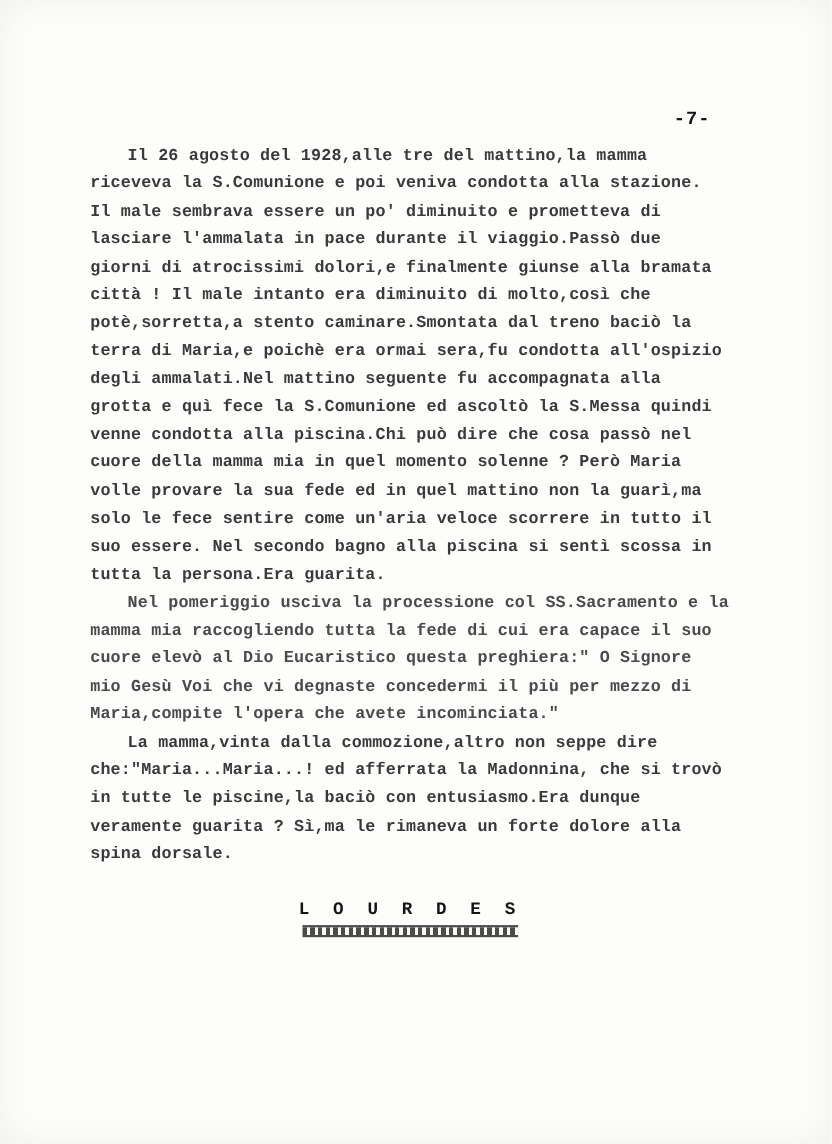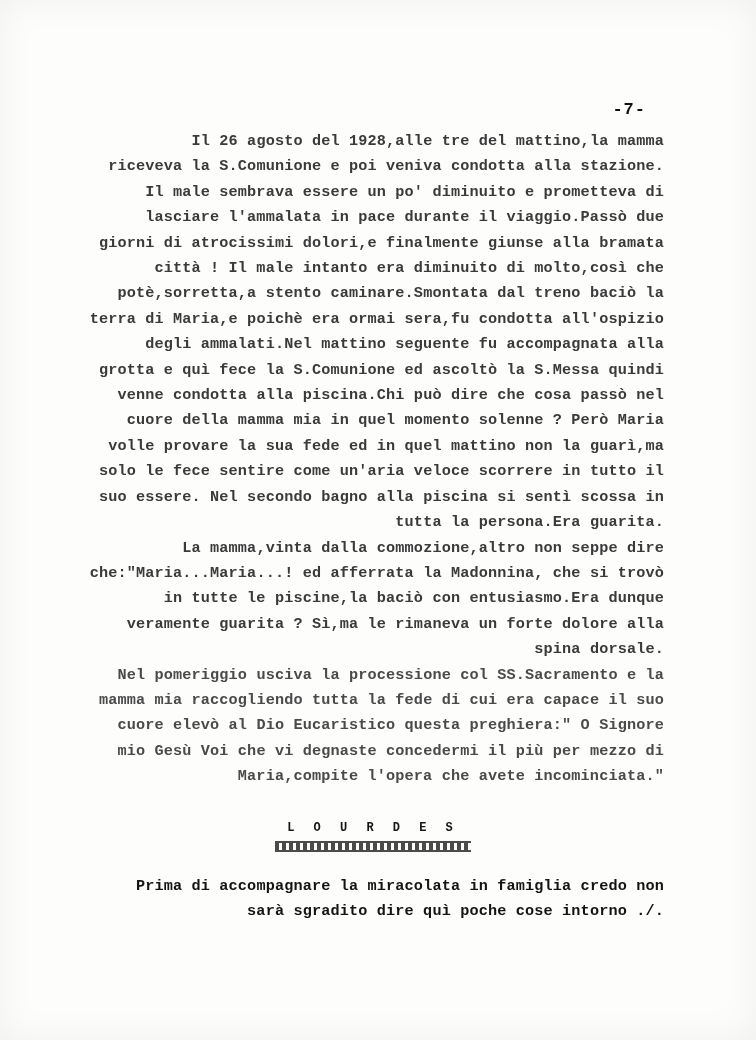--- a/index.html
+++ b/index.html
@@ -52,21 +52,21 @@
   }
 
   .body-text {
     padding: 0 52px 0 42px;
   }
 
   .para {
     font-size: 15.2px;
     line-height: 25.4px;
     letter-spacing: 0.15px;
-    text-align: right;
+    text-align: left;
     white-space: pre-wrap;
     margin: 0 0 0 0;
     font-weight: bold;
     color: #2b2b2b;
     text-indent: 0;
   }
 
   .para.indent {
     text-indent: 34px;
   }
@@ -74,21 +74,21 @@
   
   .para.fade-1 { color: #3a3a3a; }
   .para.fade-2 { color: #4a4a4a; }
 
   .heading-block {
     margin-top: 28px;
     text-align: center;
   }
 
   .heading-title {
-    font-size: 12px;
+    font-size: 16px;
     font-weight: bold;
     letter-spacing: 6px;
     color: #151515;
     display: inline-block;
   }
 
   .heading-rule {
     width: 196px;
     height: 7px;
     margin: 5px auto 0 auto;
@@ -113,29 +113,26 @@
 
 <div class="page">
   <div class="sheet">
 
     <div class="page-number">-7-</div>
 
     <div class="body-text">
 
       <p class="para indent fade-1">Il 26 agosto del 1928,alle tre del mattino,la mamma riceveva la S.Comunione e poi veniva condotta alla stazione. Il male sembrava essere un po' diminuito e prometteva di lasciare l'ammalata in pace durante il viaggio.Passò due giorni di atrocissimi dolori,e finalmente giunse alla bramata città ! Il male intanto era diminuito di molto,così che potè,sorretta,a stento caminare.Smontata dal treno baciò la terra di Maria,e poichè era ormai sera,fu condotta all'ospizio degli ammalati.Nel mattino seguente fu accompagnata alla grotta e quì fece la S.Comunione ed ascoltò la S.Messa quindi venne condotta alla piscina.Chi può dire che cosa passò nel cuore della mamma mia in quel momento solenne ? Però Maria volle provare la sua fede ed in quel mattino non la guarì,ma solo le fece sentire come un'aria veloce scorrere in tutto il suo essere. Nel secondo bagno alla piscina si sentì scossa in tutta la persona.Era guarita.</p>
 
+      <p class="para indent fade-2">Nel pomeriggio usciva la processione col SS.Sacramento e la mamma mia raccogliendo tutta la fede di cui era capace il suo cuore elevò al Dio Eucaristico questa preghiera:" O Signore mio Gesù Voi che vi degnaste concedermi il più per mezzo di Maria,compite l'opera che avete incominciata."</p>
+
       <p class="para indent fade-1">La mamma,vinta dalla commozione,altro non seppe dire che:"Maria...Maria...! ed afferrata la Madonnina, che si trovò in tutte le piscine,la baciò con entusiasmo.Era dunque veramente guarita ? Sì,ma le rimaneva un forte dolore alla spina dorsale.</p>
-
-      <p class="para indent fade-2">Nel pomeriggio usciva la processione col SS.Sacramento e la mamma mia raccogliendo tutta la fede di cui era capace il suo cuore elevò al Dio Eucaristico questa preghiera:" O Signore mio Gesù Voi che vi degnaste concedermi il più per mezzo di Maria,compite l'opera che avete incominciata."</p>
 
 
       <div class="heading-block">
         <div class="heading-title">L O U R D E S</div>
         <div class="heading-rule"></div>
       </div>
 
-      <div class="closing">
-        <p class="para indent">Prima di accompagnare la miracolata in famiglia credo non sarà sgradito dire quì poche cose intorno ./.</p>
-      </div>
 
     </div>
   </div>
 </div>
 
 </body></html>

